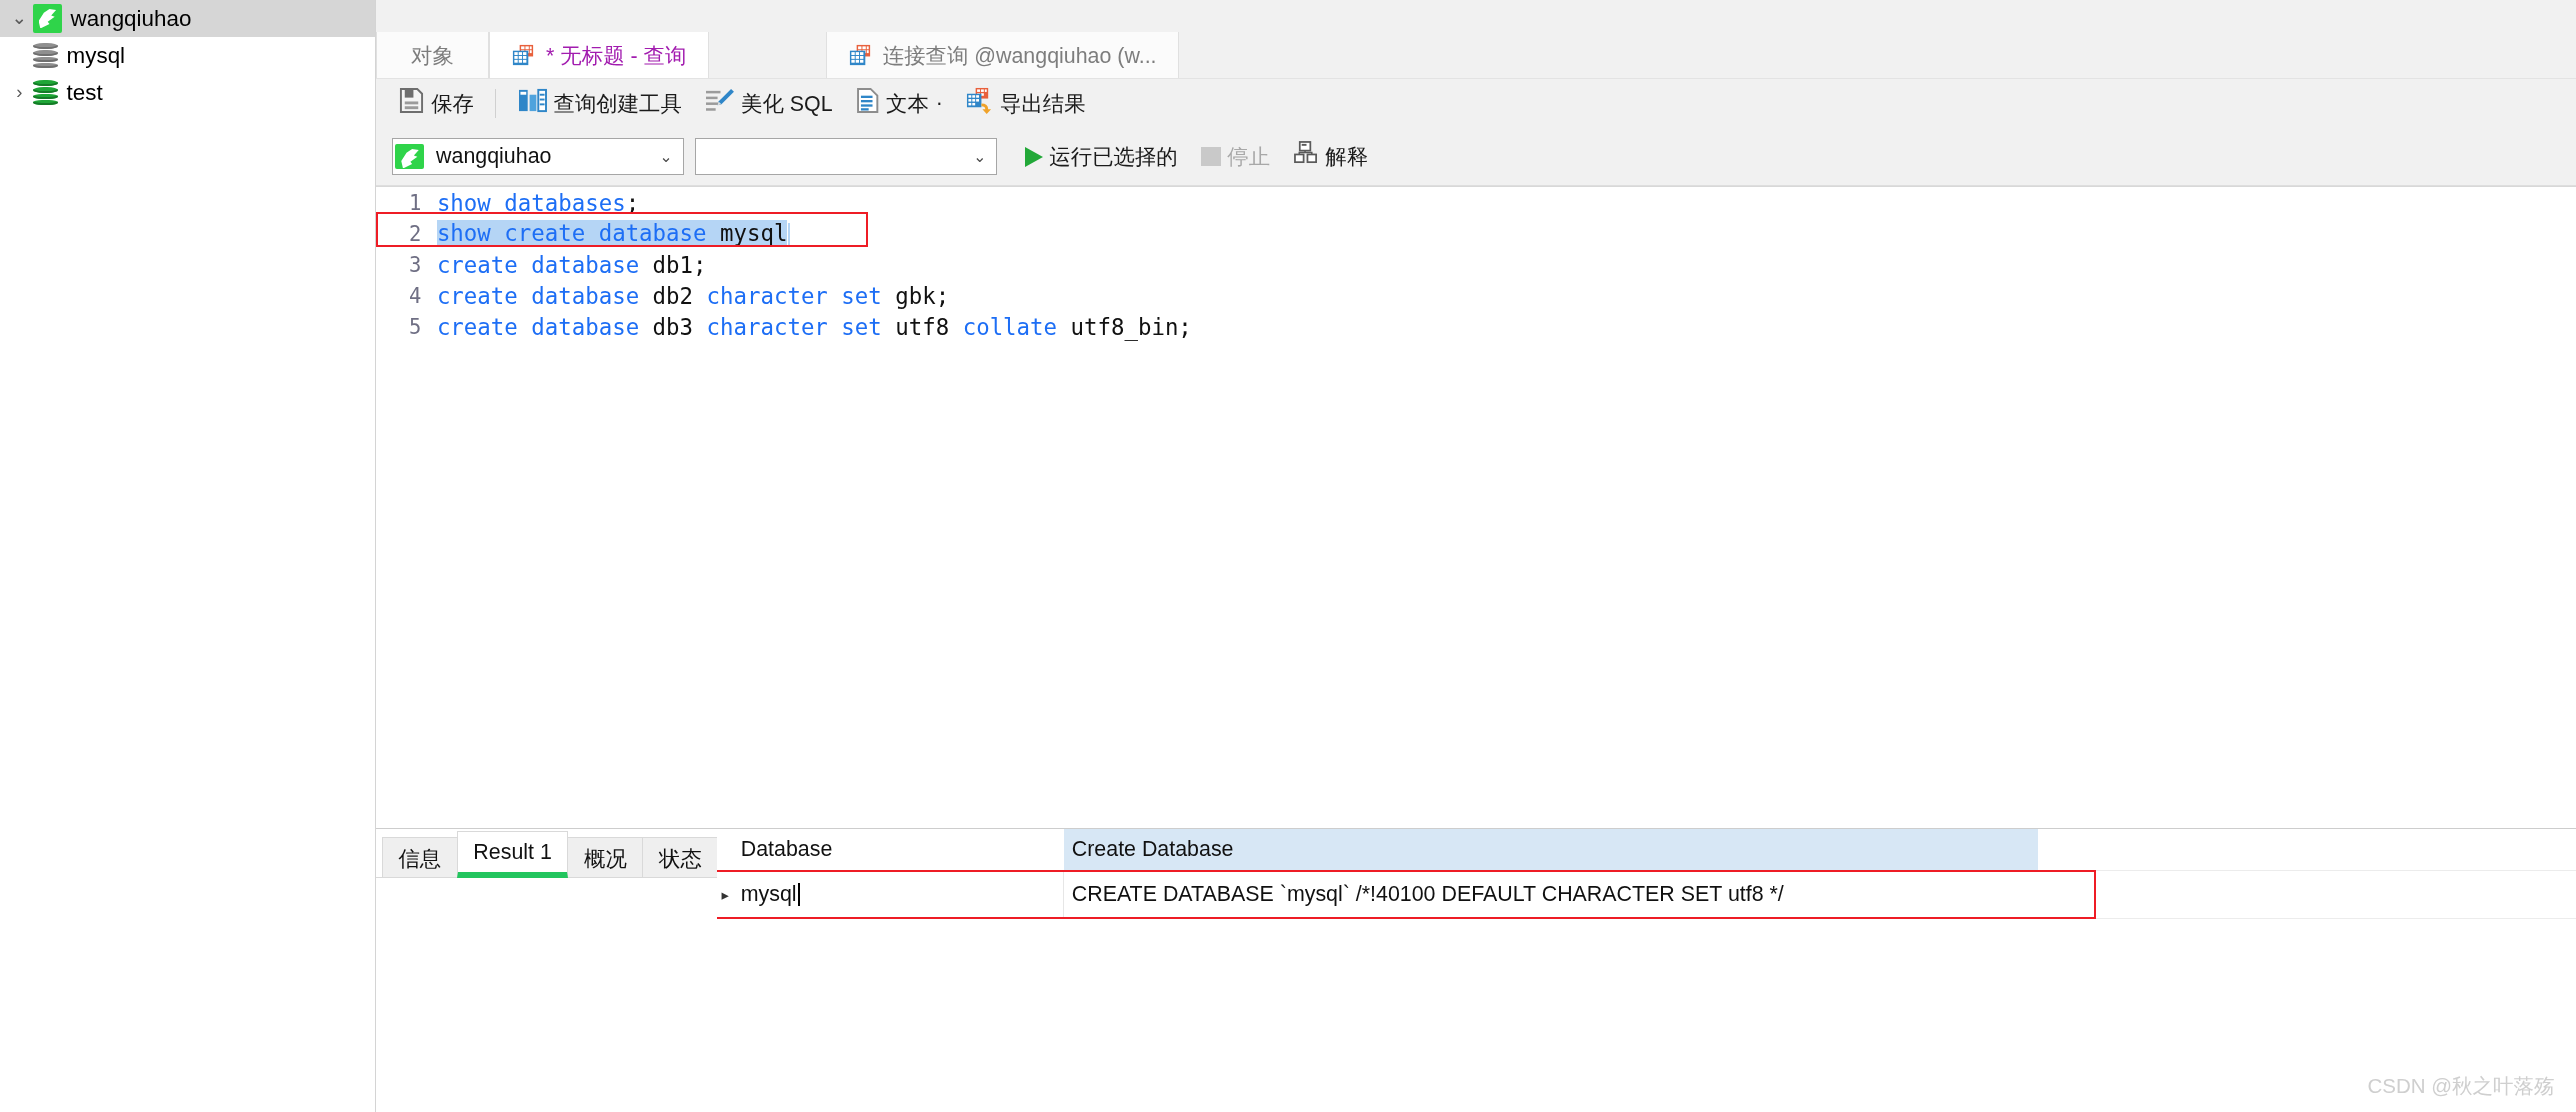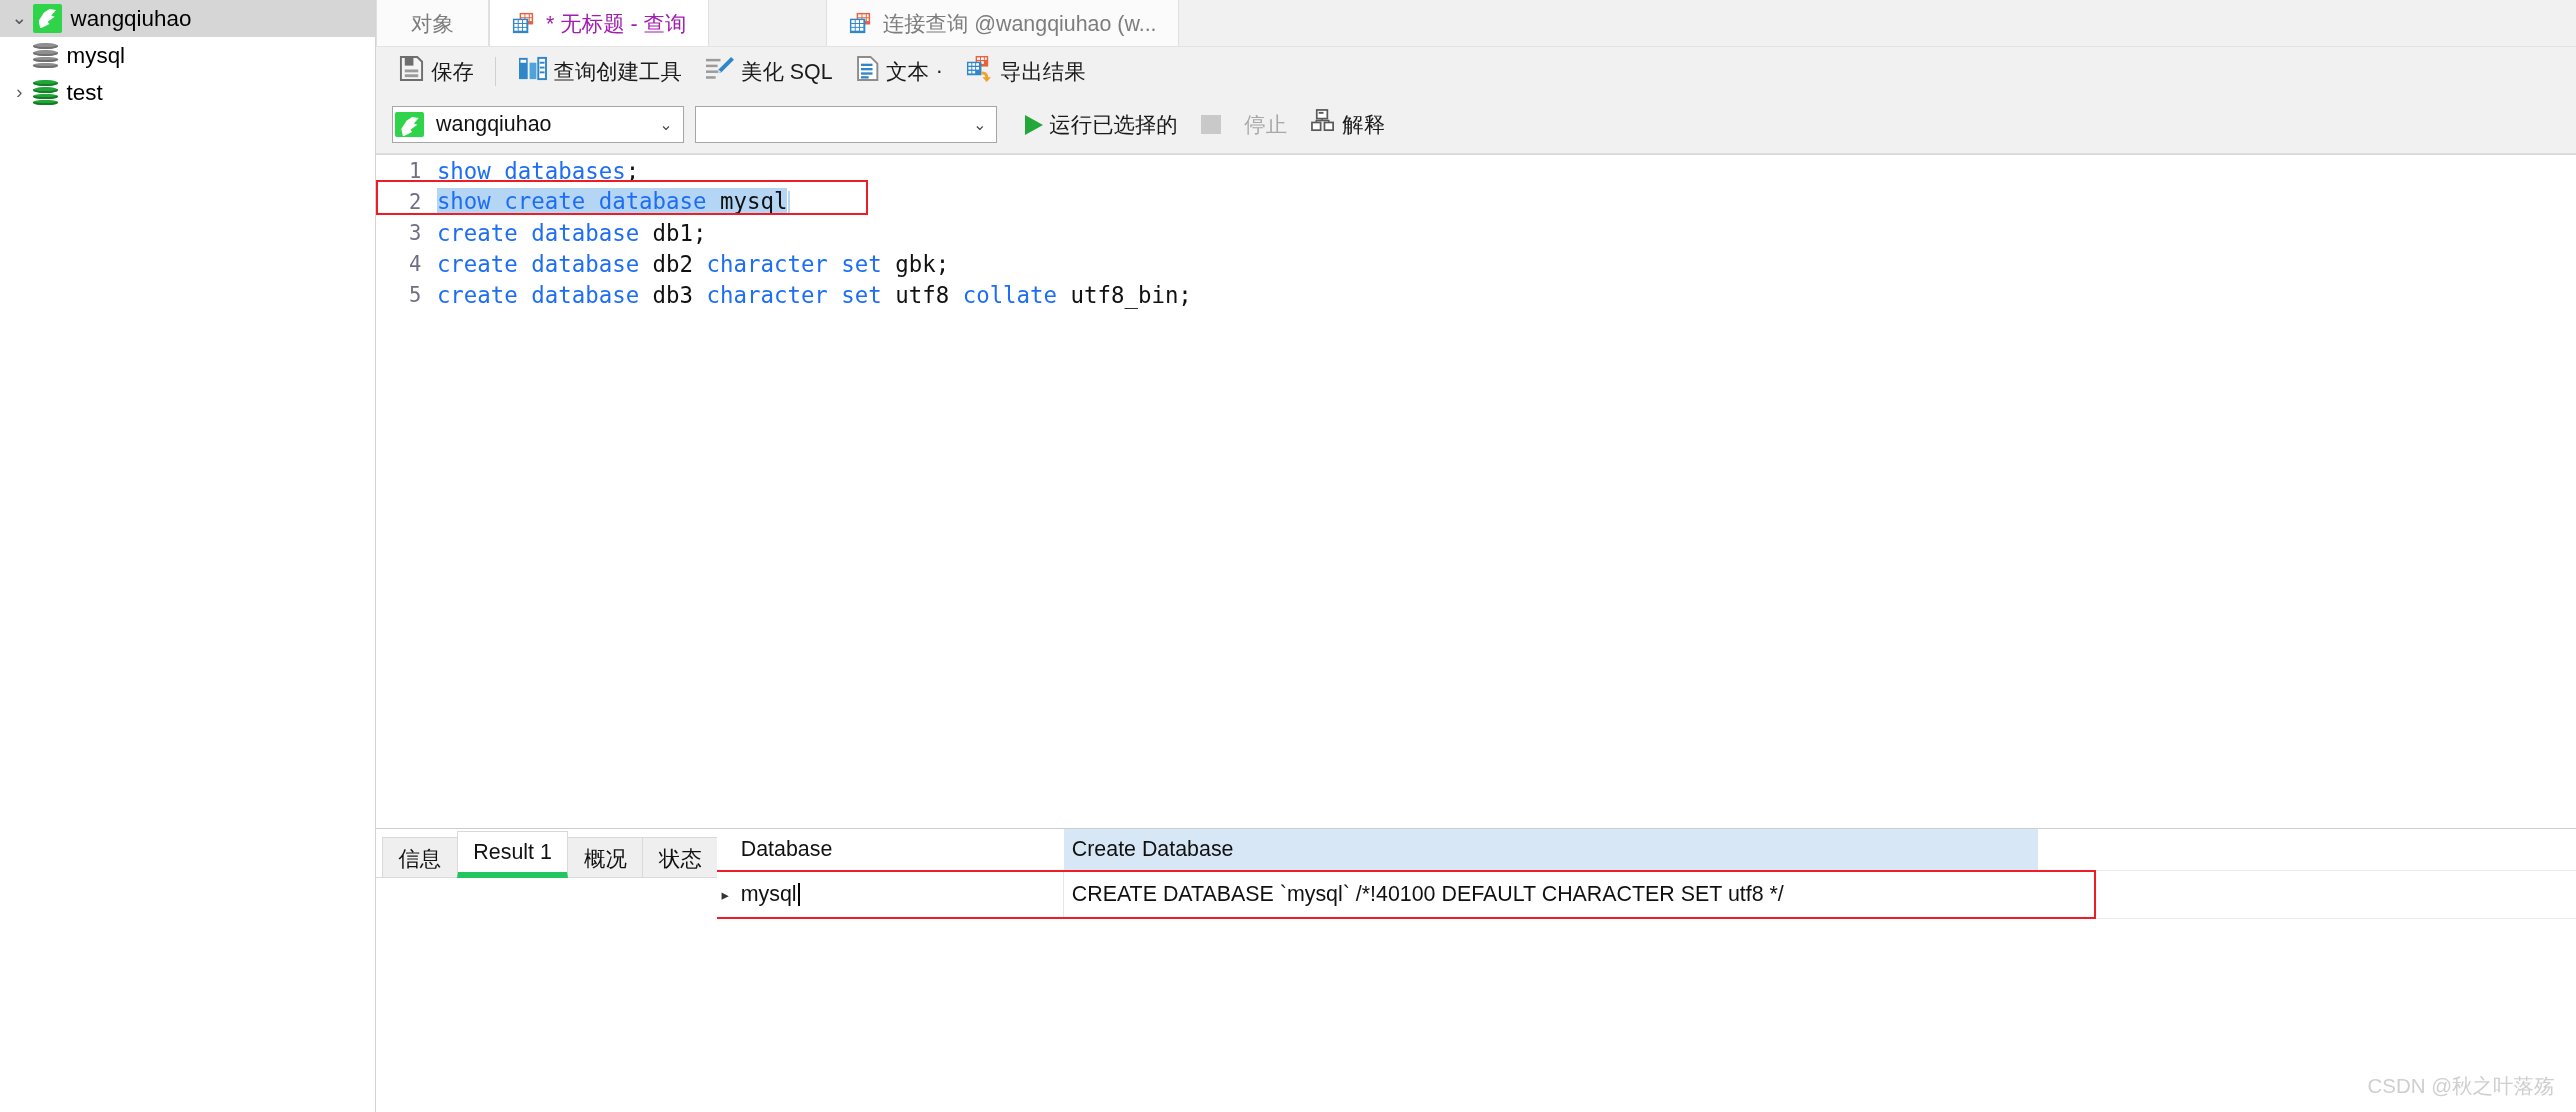--- a/index.html
+++ b/index.html
@@ -66,20 +66,21 @@
 
   
   #right{flex:1;display:flex;flex-direction:column;min-width:0;background:#f1f1f1;}
 
   
   #tabstrip{
     height:47px;min-height:47px;
     background:#f1f1f1;
     display:flex;align-items:stretch;
     position:relative;
+    margin-top:32px;
   }
   #tabstrip:after{
     content:"";position:absolute;left:0;right:0;bottom:0;height:1px;background:#e3e3e3;
   }
   .tab{
     display:flex;align-items:center;
     padding:0 21.4px;
     font-size:21.4px;color:#7d7d7d;
     background:#fbfbfb;
     border:1px solid #e0e0e0;border-bottom:none;border-top:none;
@@ -98,21 +99,21 @@
     padding:0;
     border-bottom:1px solid #dedede;
   }
   .tbrow{display:flex;align-items:center;height:49px;padding-left:11.7px;}
   .tbrow.row2{height:57px;}
   .tbitem{
     display:flex;align-items:center;
     font-size:21.4px;color:#1b1b1b;
     padding:0 11.7px;height:39px;white-space:nowrap;
   }
-  .tbitem.disabled{color:#a8a8a8;gap:17px;}
+  .tbitem.disabled{color:#a8a8a8;}
   .tbitem .lbl{margin-left:6.8px;}
   .tbsep{width:1px;height:29px;background:#d0d0d0;margin:0 9.7px;}
 
   .combo{
     height:37px;
     background:#ffffff;border:1px solid #a6a6a6;
     display:flex;align-items:center;
     box-sizing:border-box;
     font-size:21.4px;color:#111;
     position:relative;

